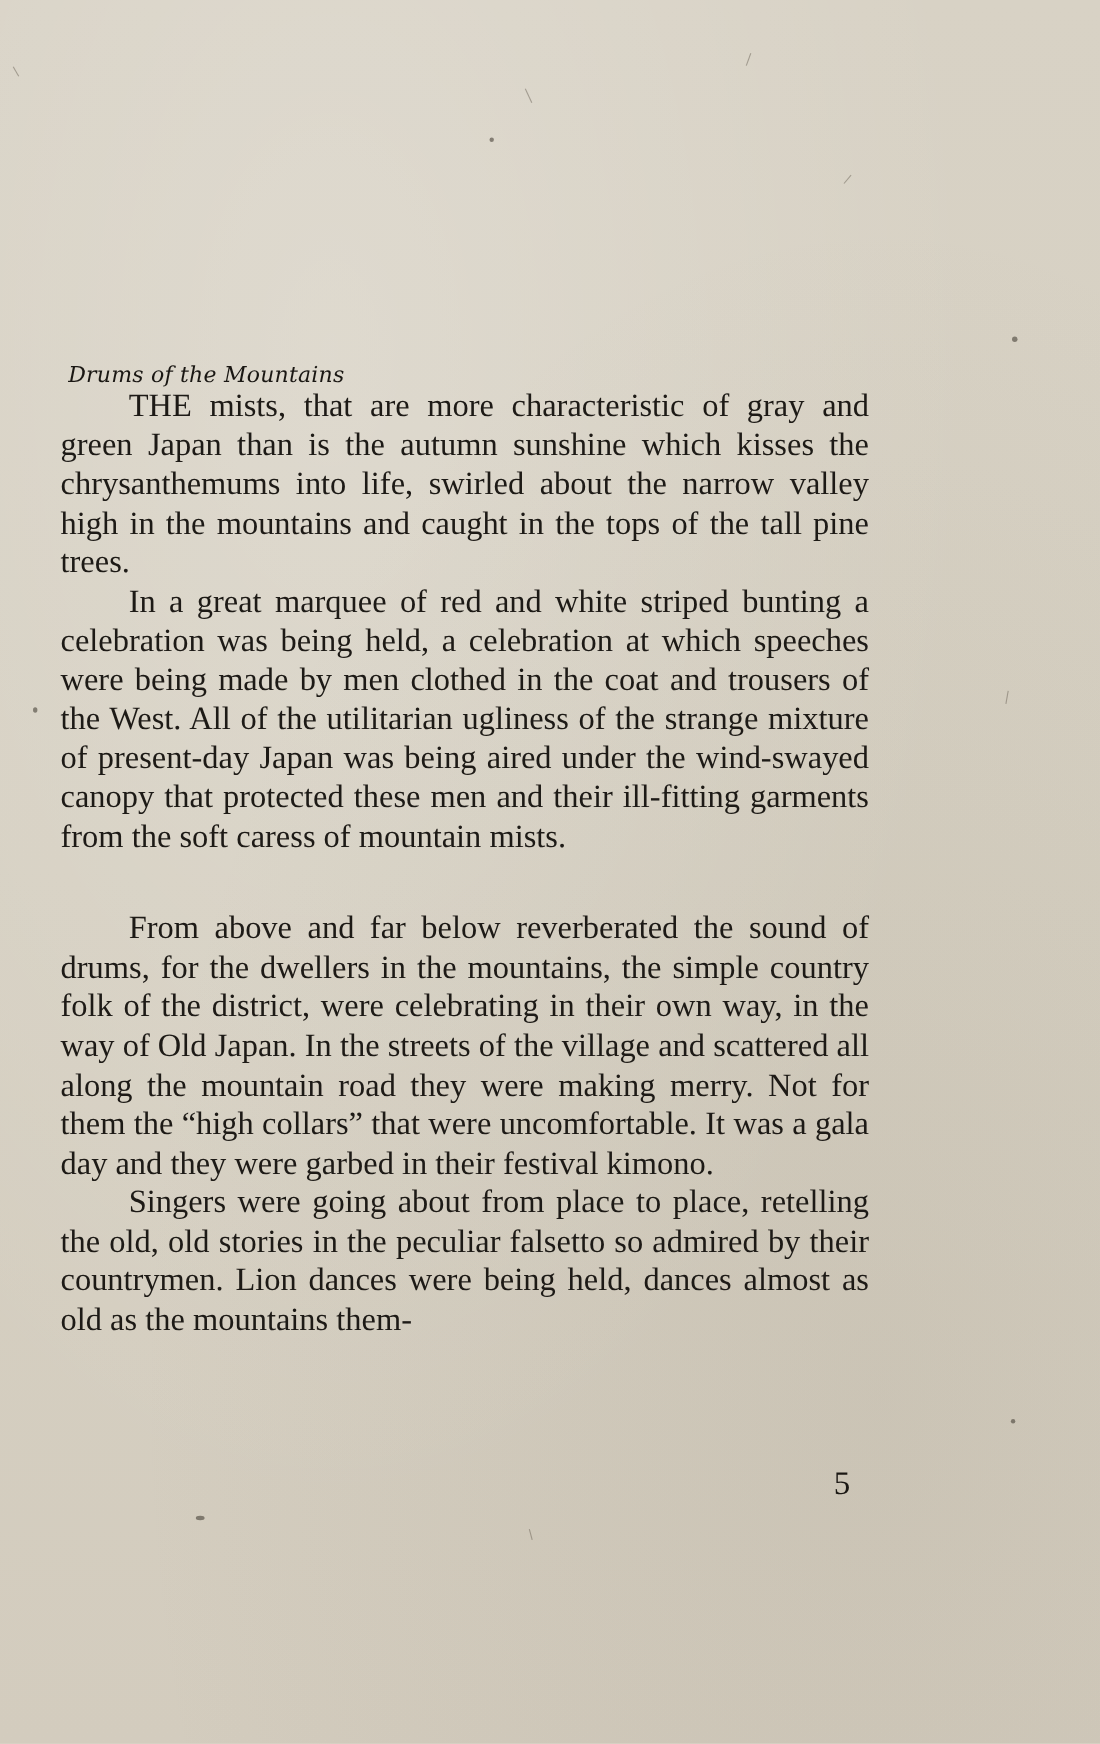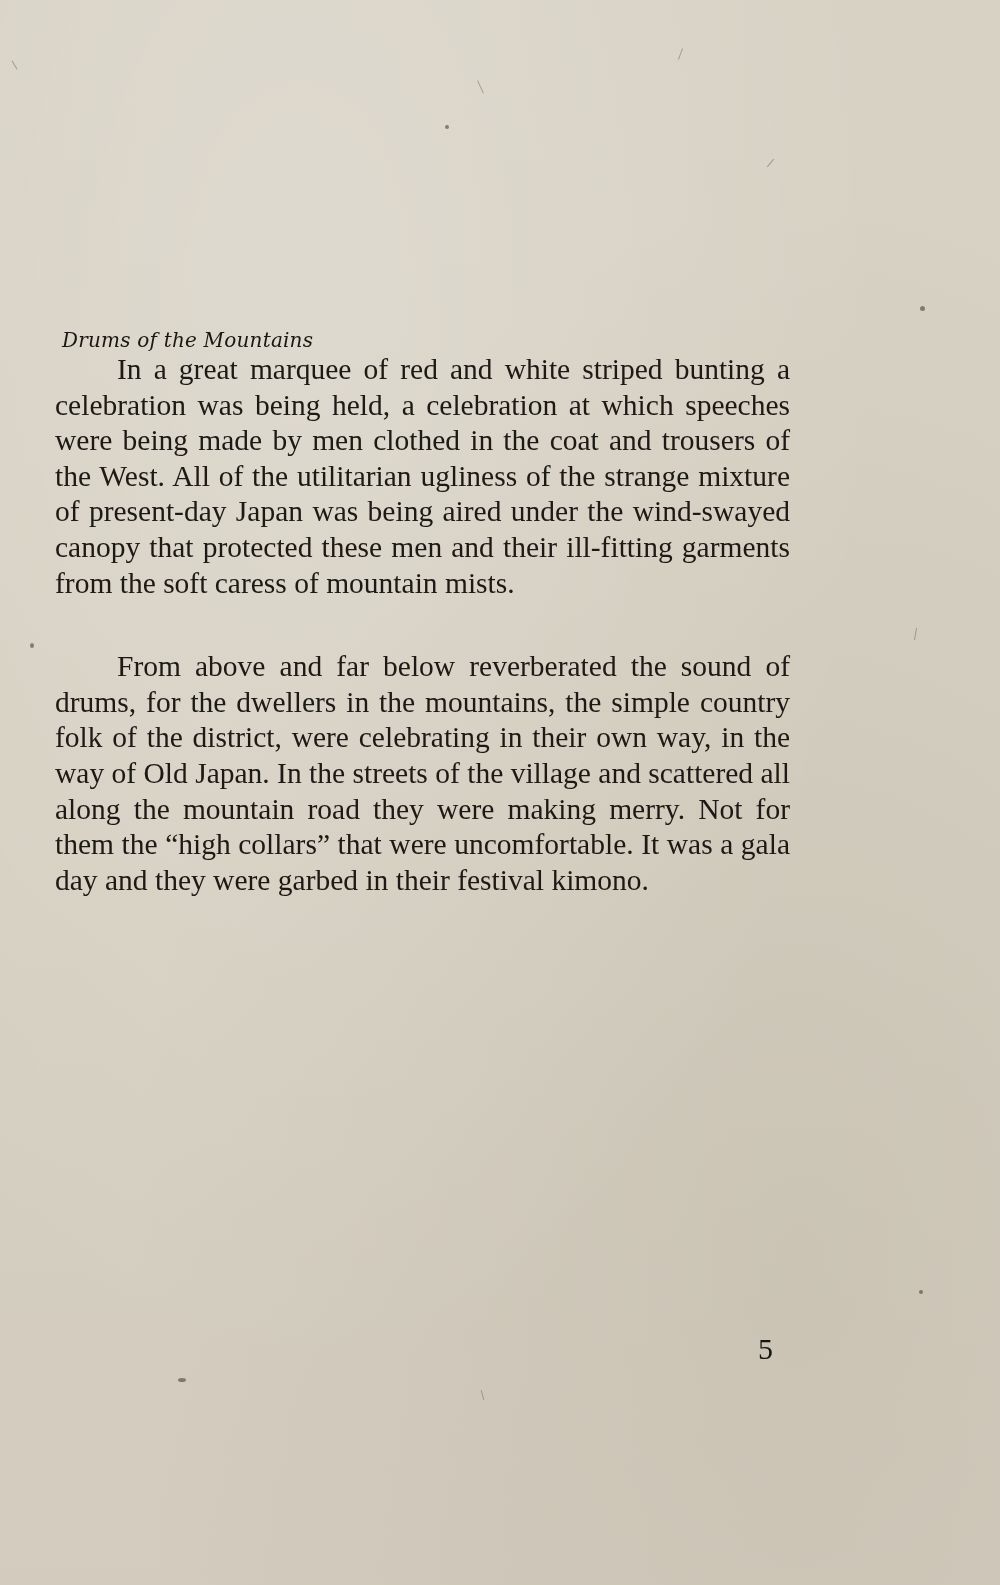--- a/index.html
+++ b/index.html
@@ -87,18 +87,20 @@
   <div class="scratch" style="left:680px;top:48px;height:12px;transform:rotate(20deg);"></div>
   <div class="scratch" style="left:480px;top:80px;height:14px;transform:rotate(-25deg);"></div>
   <div class="scratch" style="left:770px;top:158px;height:10px;transform:rotate(40deg);"></div>
   <div class="scratch" style="left:14px;top:60px;height:10px;transform:rotate(-30deg);"></div>
   <div class="scratch" style="left:915px;top:628px;height:12px;transform:rotate(10deg);"></div>
   <div class="scratch" style="left:482px;top:1390px;height:10px;transform:rotate(-15deg);"></div>
 
   <div class="header">Drums of the Mountains</div>
 
   <div class="body-text">
+    <p class="para">THE mists, that are more characteristic of gray and green Japan than is the autumn sunshine which kisses the chrysanthemums into life, swirled about the nar­row valley high in the mountains and caught in the tops of the tall pine trees.</p>
     <p class="para">In a great marquee of red and white striped bunt­ing a celebration was being held, a celebration at which speeches were being made by men clothed in the coat and trousers of the West.  All of the utilitarian ugli­ness of the strange mixture of present-day Japan was being aired under the wind-swayed canopy that pro­tected these men and their ill-fitting garments from the soft caress of mountain mists.</p>
     <p class="para section-break">From above and far below reverberated the sound of drums, for the dwellers in the mountains, the simple country folk of the district, were celebrating in their own way, in the way of Old Japan.  In the streets of the village and scattered all along the mountain road they were making merry.  Not for them the “high collars” that were uncomfortable.  It was a gala day and they were garbed in their festival kimono.</p>
+    <p class="para">Singers were going about from place to place, re­telling the old, old stories in the peculiar falsetto so admired by their countrymen.  Lion dances were be­ing held, dances almost as old as the mountains them-</p>
   </div>
 
   <div class="page-number">5</div>
 </div>
 
 </body></html>

